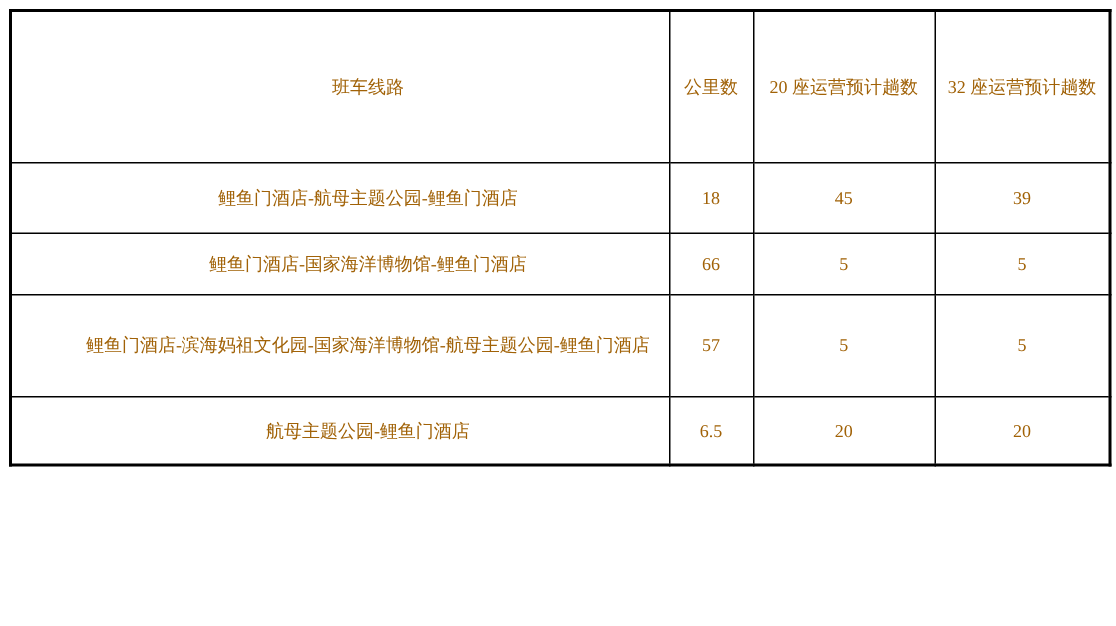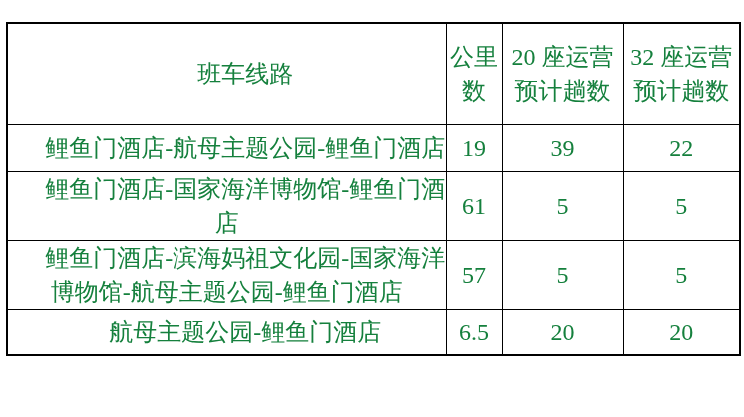--- a/index.html
+++ b/index.html
@@ -16,24 +16,23 @@
     overflow: hidden;
   }
   table.bus-table {
     position: absolute;
     left: 6px;
     top: 6px;
     width: 733px;
     border-collapse: collapse;
     table-layout: fixed;
     border: 2px solid #000000;
-    color: #15803d;
-    font-size: 24px;
+    color: #a16207;
+    font-size: 12px;
     line-height: 34px;
-    margin-top: 16px;
   }
   .bus-table th, .bus-table td {
     border: 1px solid #000000;
     font-weight: normal;
     padding: 0;
     text-align: center;
     vertical-align: middle;
     overflow: hidden;
   }
   col.c-route { width: 439px; }
@@ -71,27 +70,27 @@
       <tr class="row-header">
         <th class="cell-route th-route">班车线路</th>
         <th class="cell-km">公里数</th>
         <th class="cell-37">20 座运营预计趟数</th>
         <th class="cell-55">32 座运营预计趟数</th>
       </tr>
     </thead>
     <tbody>
       <tr class="row-1">
         <td class="cell-route">鲤鱼门酒店-航母主题公园-鲤鱼门酒店</td>
-        <td class="cell-km">19</td>
-        <td class="cell-37">39</td>
-        <td class="cell-55">22</td>
+        <td class="cell-km">18</td>
+        <td class="cell-37">45</td>
+        <td class="cell-55">39</td>
       </tr>
       <tr class="row-3">
         <td class="cell-route">鲤鱼门酒店-国家海洋博物馆-鲤鱼门酒店</td>
-        <td class="cell-km">61</td>
+        <td class="cell-km">66</td>
         <td class="cell-37">5</td>
         <td class="cell-55">5</td>
       </tr>
       <tr class="row-5">
         <td class="cell-route">鲤鱼门酒店-滨海妈祖文化园-国家海洋博物馆-航母主题公园-鲤鱼门酒店</td>
         <td class="cell-km">57</td>
         <td class="cell-37">5</td>
         <td class="cell-55">5</td>
       </tr>
       <tr class="row-6">

